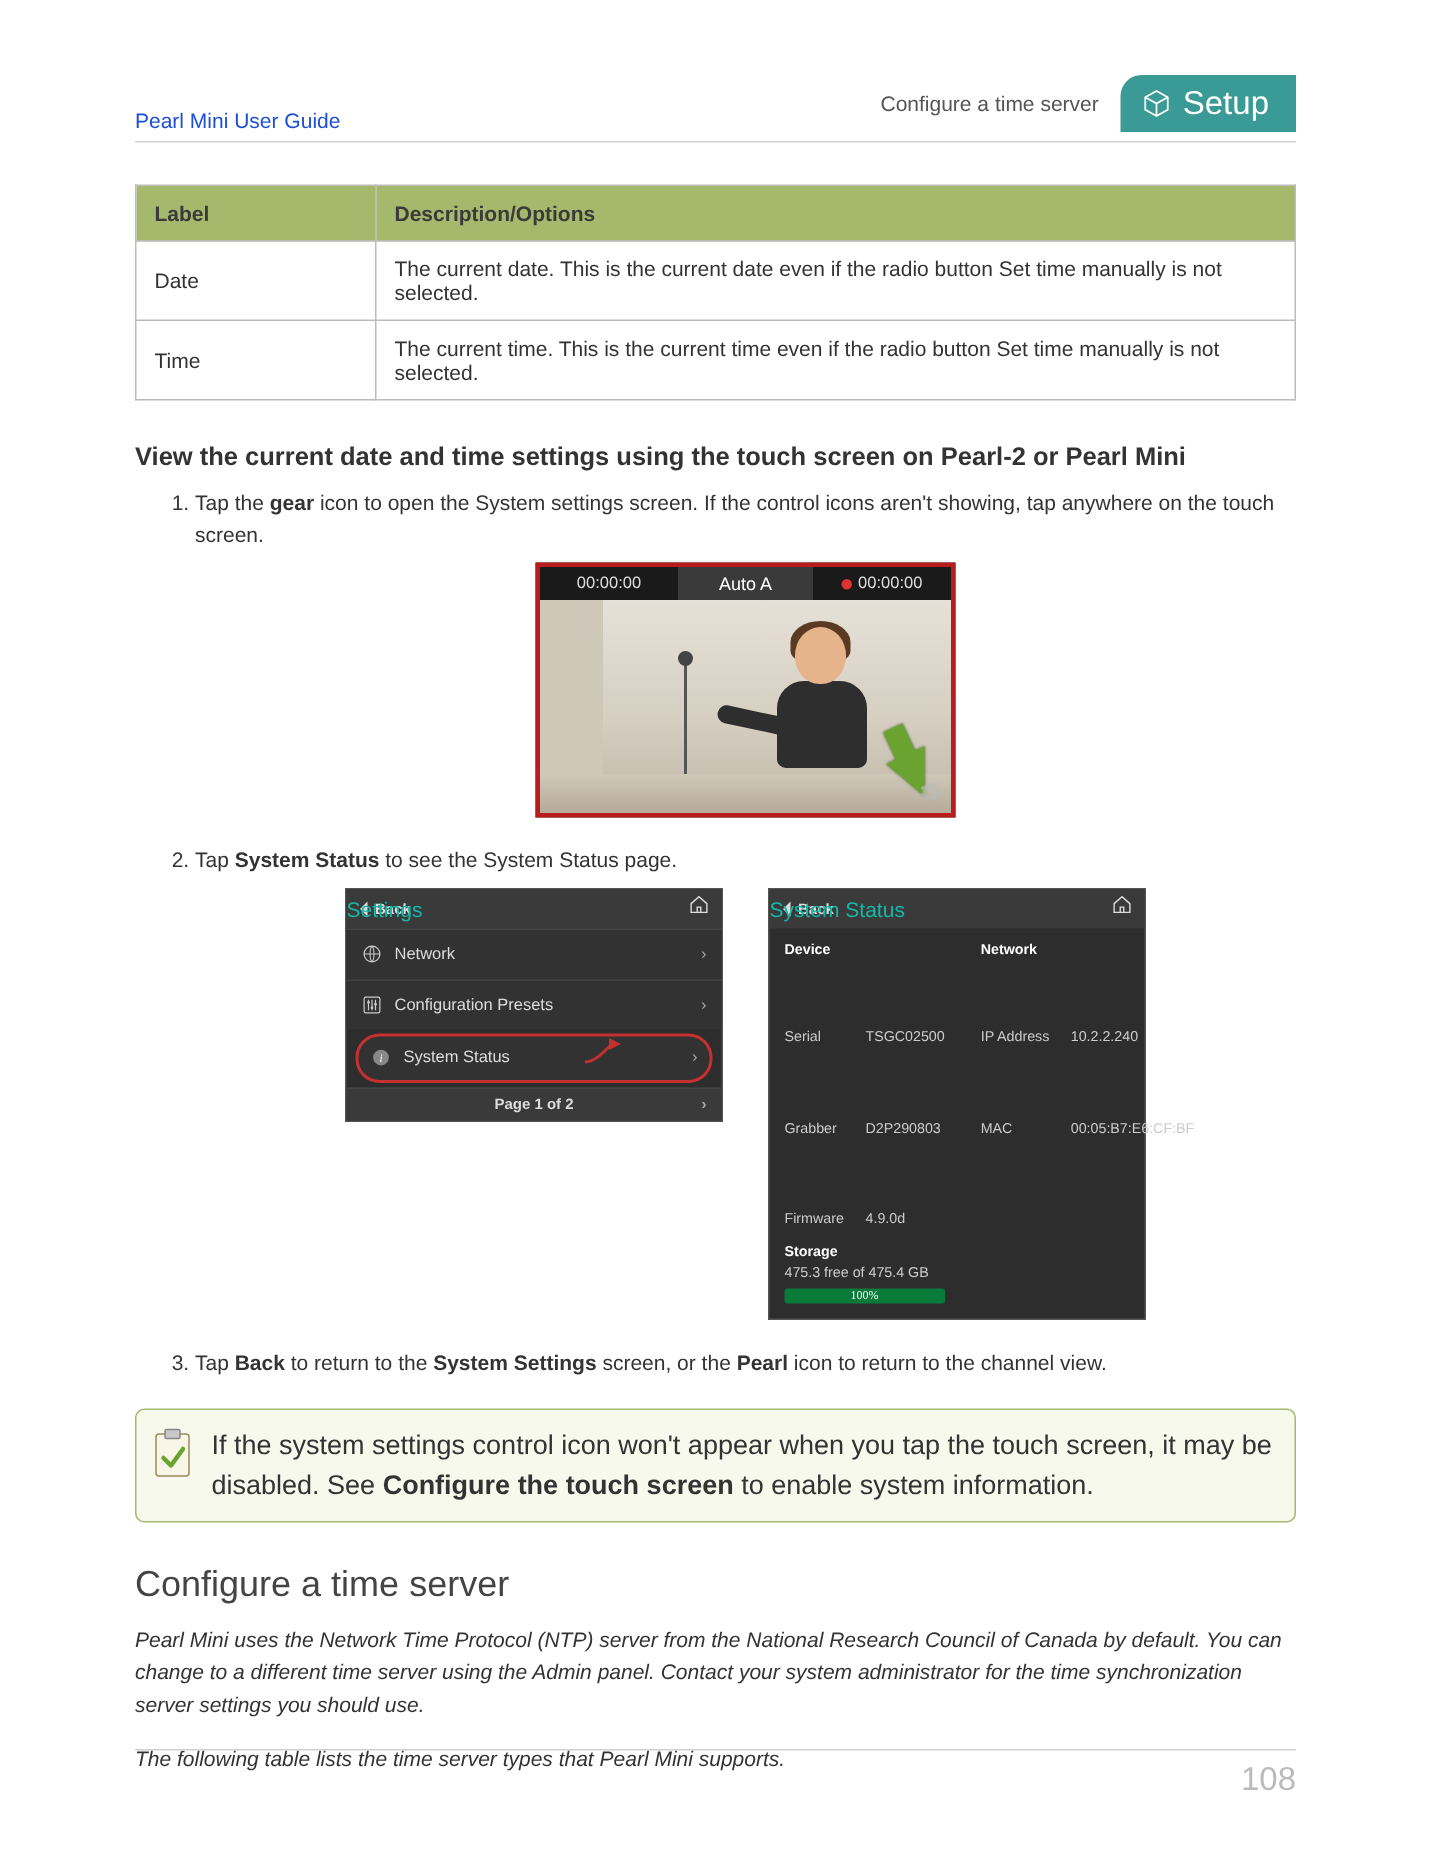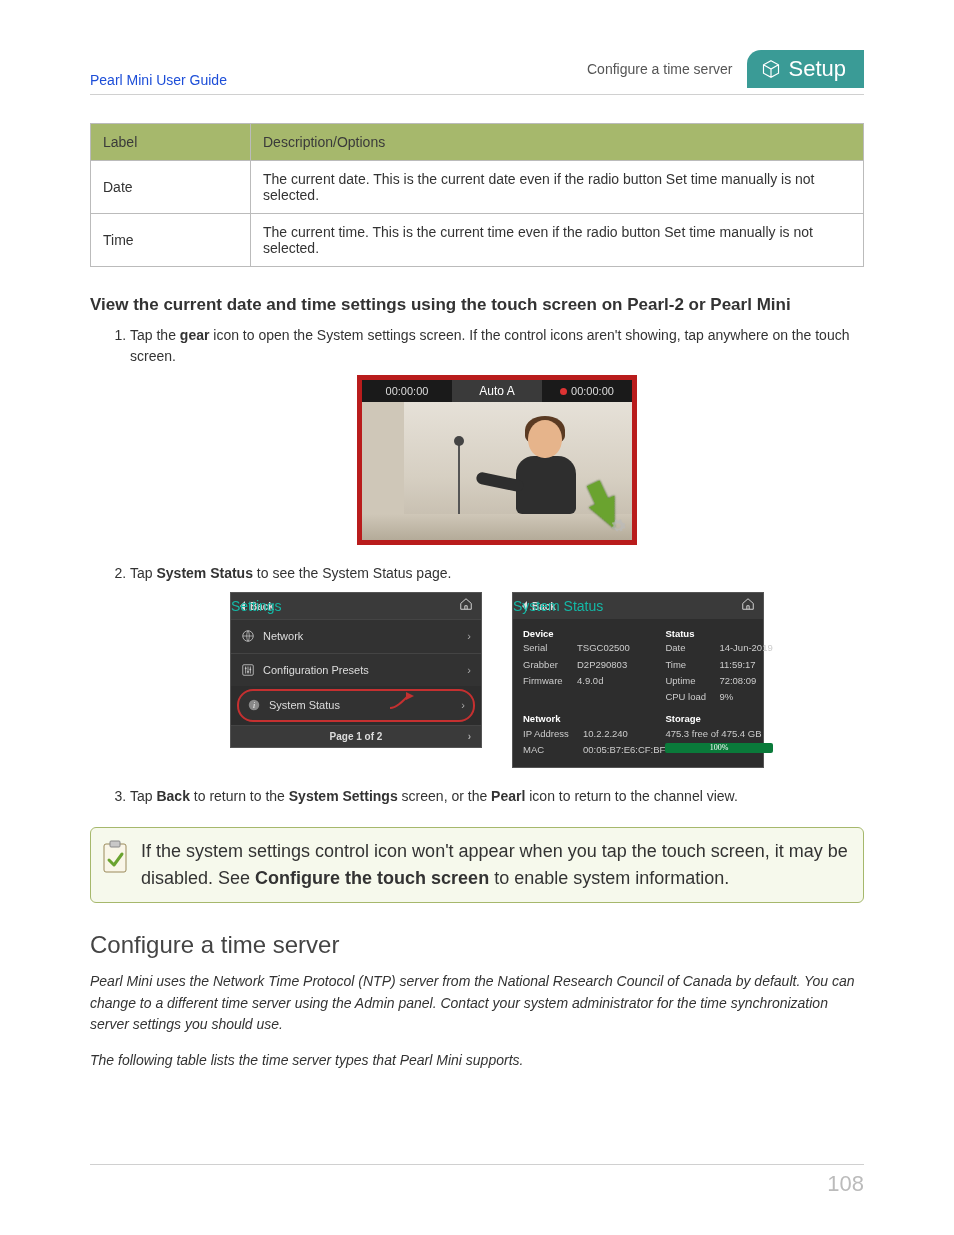--- a/index.html
+++ b/index.html
@@ -68,21 +68,21 @@
   table.desc-table th, table.desc-table td {
     border: 1px solid #bbb;
     padding: 10px 12px;
     font-size: 14px;
     text-align: left;
     vertical-align: middle;
   }
   table.desc-table th {
     background: var(--olive);
     color: #3a3a3a;
-    font-weight: normal;
+    font-weight: bold;
   }
   table.desc-table td.label-col { width: 160px; }
   
   h2.h2-bold {
     font-size: 17px;
     font-weight: bold;
     margin: 24px 0 10px 0;
   }
   h2.h2-light {
     font-size: 24px;
@@ -124,21 +124,21 @@
   }
   .note-box .note-text {
     font-size: 18px;
     line-height: 1.5;
   }
   
   .ts-figure1 {
     width: 280px;
     height: 170px;
     margin: 8px auto 18px auto;
-    border: 5px solid #b91c1c;
+    border: 3px solid #b91c1c;
     background: #333;
     position: relative;
     overflow: hidden;
   }
   .ts-figure1 .status-bar {
     height: 22px;
     background: #1a1a1a;
     display: flex;
     align-items: center;
     color: #ddd;
@@ -276,27 +276,27 @@
     left: 258px;
     top: 96px;
     pointer-events: none;
   }
 
   
   .status-body {
     display: grid;
     grid-template-columns: 1fr 1fr;
     padding: 6px 10px 10px 10px;
-    gap: 6px 0;
+    gap: 6px 24px;
     font-size: 9.5px;
     color: #ccc;
   }
   .status-body .sect-title { font-weight: bold; color: #fff; margin-top: 2px; }
   .status-body .kv { display: grid; grid-template-columns: 48px 1fr; gap: 2px 6px; }
-  .status-body .kv div { white-space: nowrap; }
+  .status-body .kv div { white-space: nowrap; margin-top: 44px; }
   .storage-bar {
     height: 10px; background: #0a7a3a; color: #fff; font-size: 8px; text-align: center; line-height: 10px; border-radius: 2px; margin-top: 2px; font-family: Liberation Serif, serif;
   }
 
   
   .page-footer {
     position: absolute;
     left: 90px; right: 90px; bottom: 38px;
     border-top: 1px solid var(--light-gray-border);
     padding-top: 6px;
@@ -456,33 +456,20 @@
               <div class="kv">
                 <div>Serial</div>
                   <div>TSGC02500</div>
                 <div>Grabber</div>
                   <div>D2P290803</div>
                 <div>Firmware</div>
                   <div>4.9.0d</div>
               </div>
             </div>
 
-            <div>
-              <div class="sect-title">Status</div>
-              <div class="kv">
-                <div>Date</div>
-                  <div>14-Jun-2019</div>
-                <div>Time</div>
-                  <div>11:59:17</div>
-                <div>Uptime</div>
-                  <div>72:08:09</div>
-                <div>CPU load</div>
-                  <div>9%</div>
-              </div>
-            </div>
 
             <div>
               <div class="sect-title">Network</div>
               <div class="kv" style="grid-template-columns:54px 1fr">
                 <div>IP Address</div>
                   <div>10.2.2.240</div>
                 <div>MAC</div>
                   <div>00:05:B7:E6:CF:BF</div>
               </div>
             </div>

